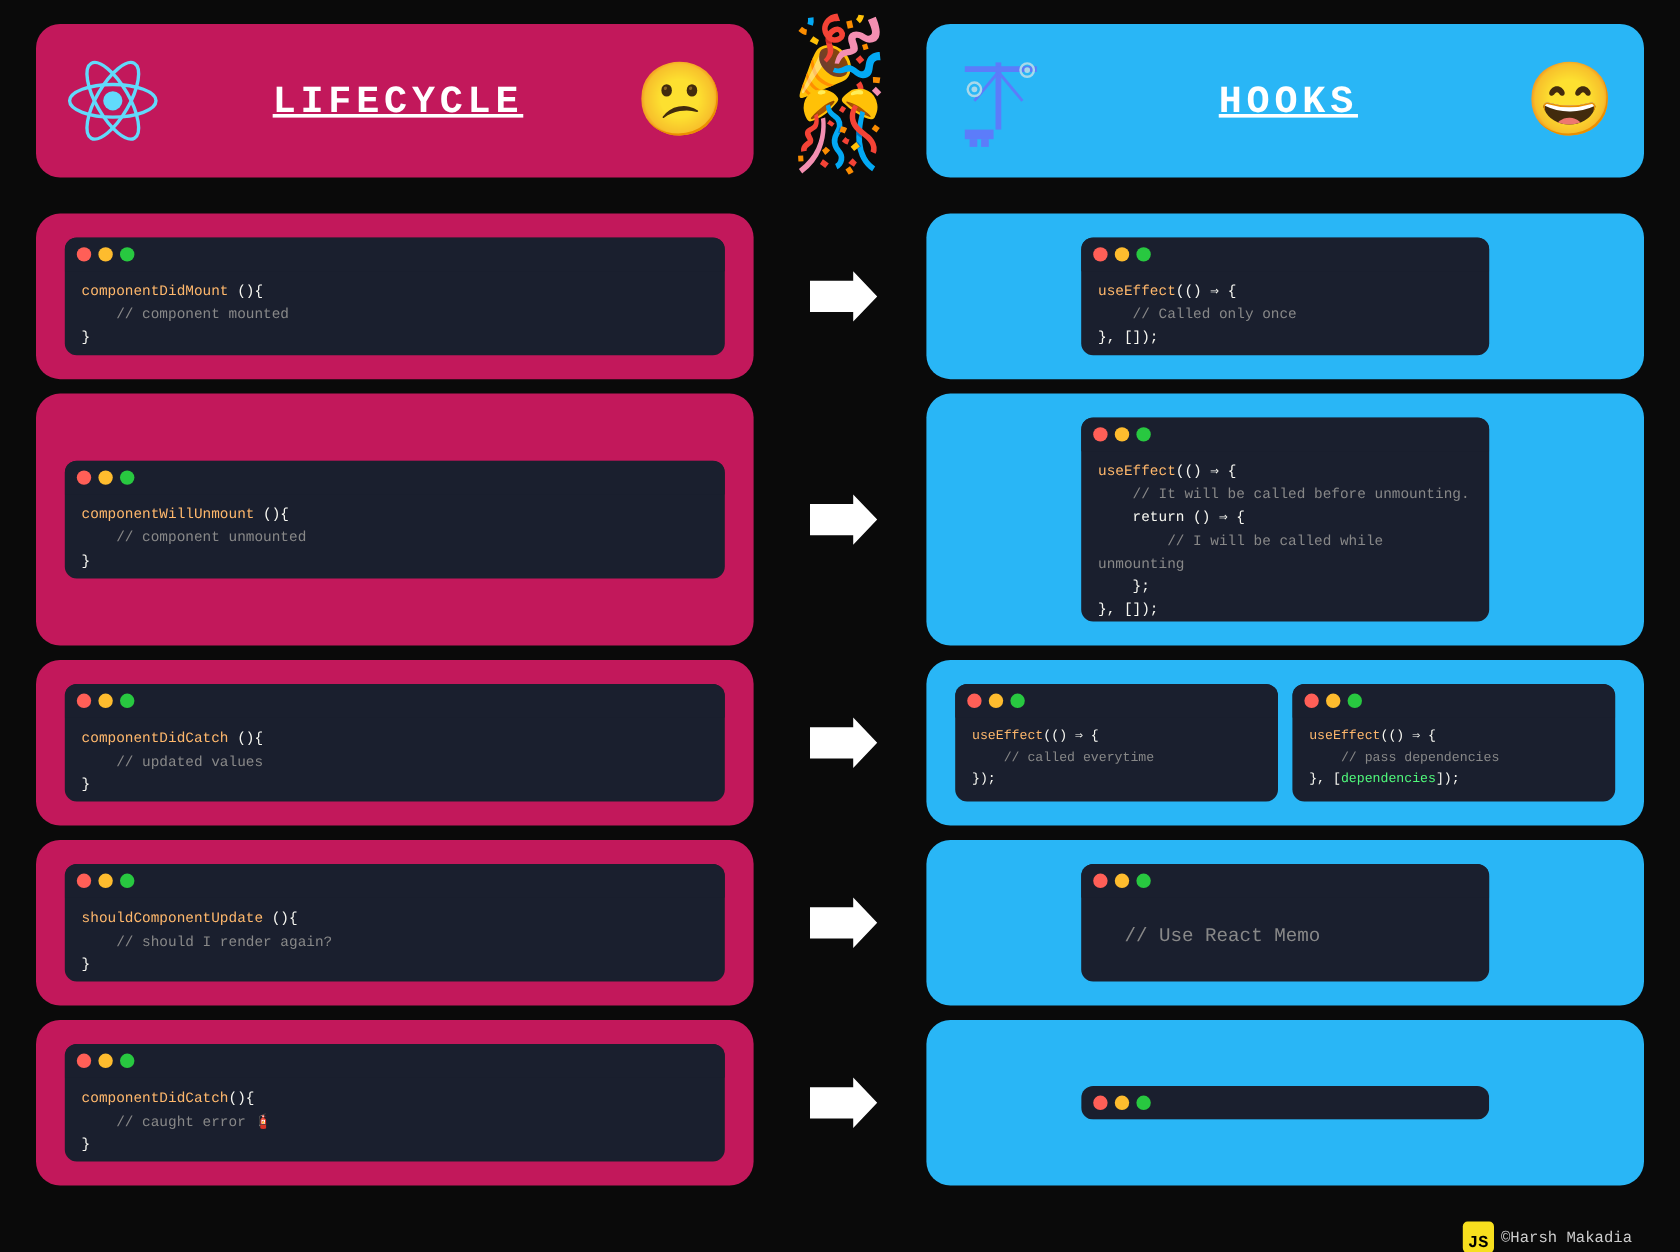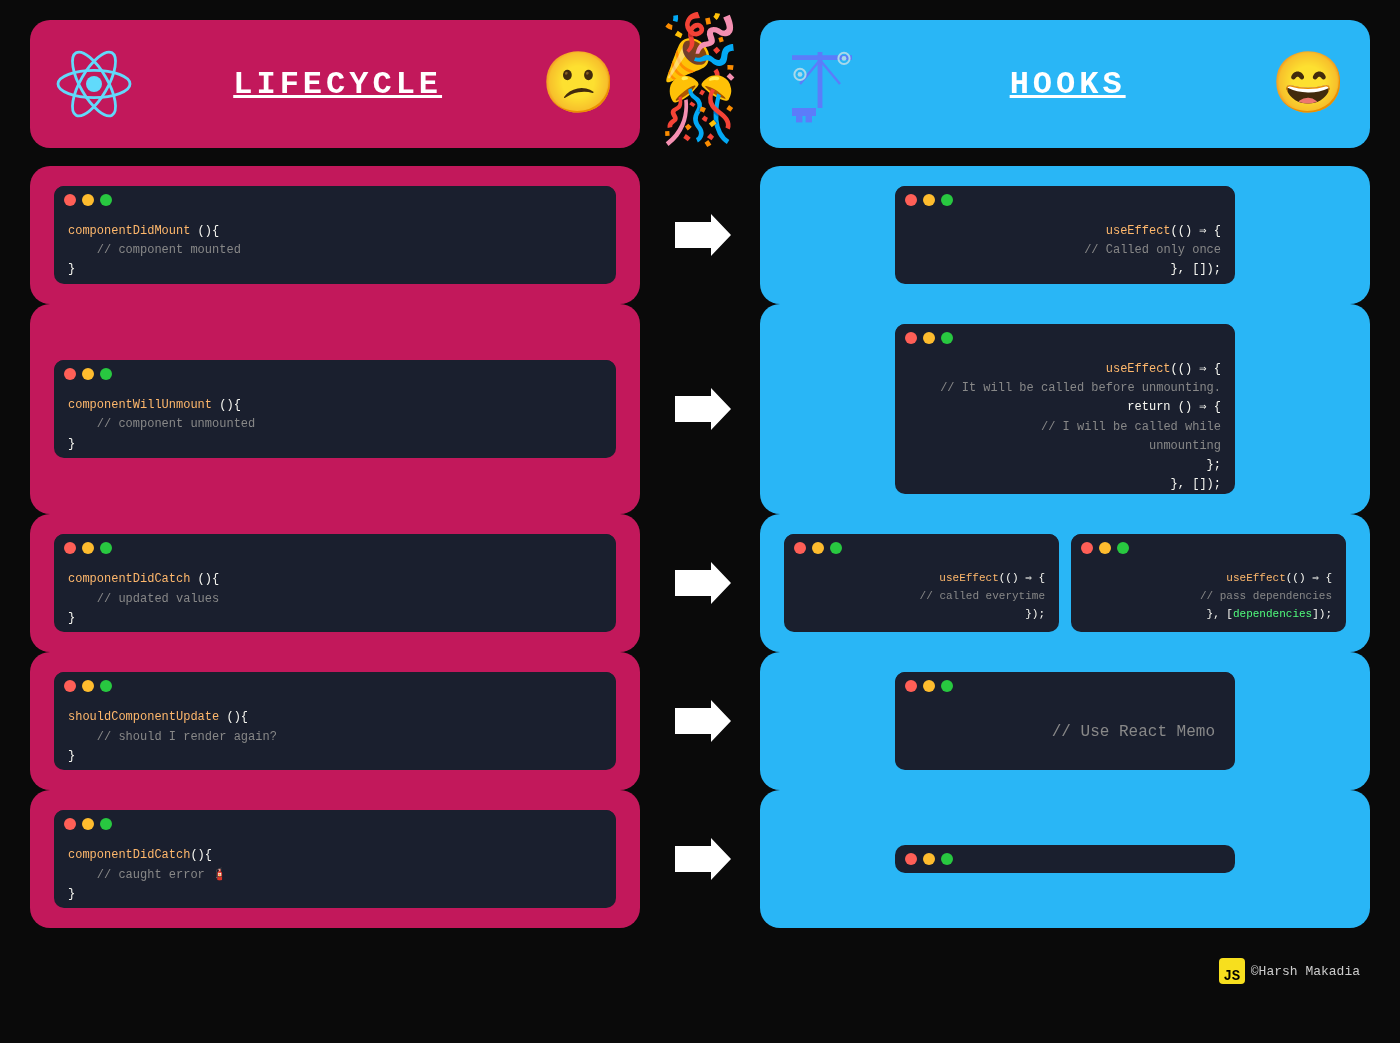--- a/index.html
+++ b/index.html
@@ -7,21 +7,21 @@
       background: #0a0a0a;
       font-family: 'Courier New', monospace;
       width: 1400px;
       min-height: 1043px;
       overflow: hidden;
     }
 
     .main-container {
       display: grid;
       grid-template-columns: 1fr 120px 1fr;
-      gap: 0;
+      gap: 12px;
       padding: 20px 30px;
       width: 1400px;
     }
 
     
     .header-card {
       border-radius: 20px;
       padding: 18px 24px;
       display: flex;
       align-items: center;
@@ -65,21 +65,20 @@
 
     .hooks-card {
       background: #29b6f6;
       border-radius: 20px;
       padding: 20px 24px;
       min-height: 130px;
       display: flex;
       align-items: center;
       justify-content: center;
       gap: 14px;
-      text-align: right;
     }
 
     
     .code-window {
       background: #1a1f2e;
       border-radius: 10px;
       overflow: hidden;
       width: 100%;
     }
 

